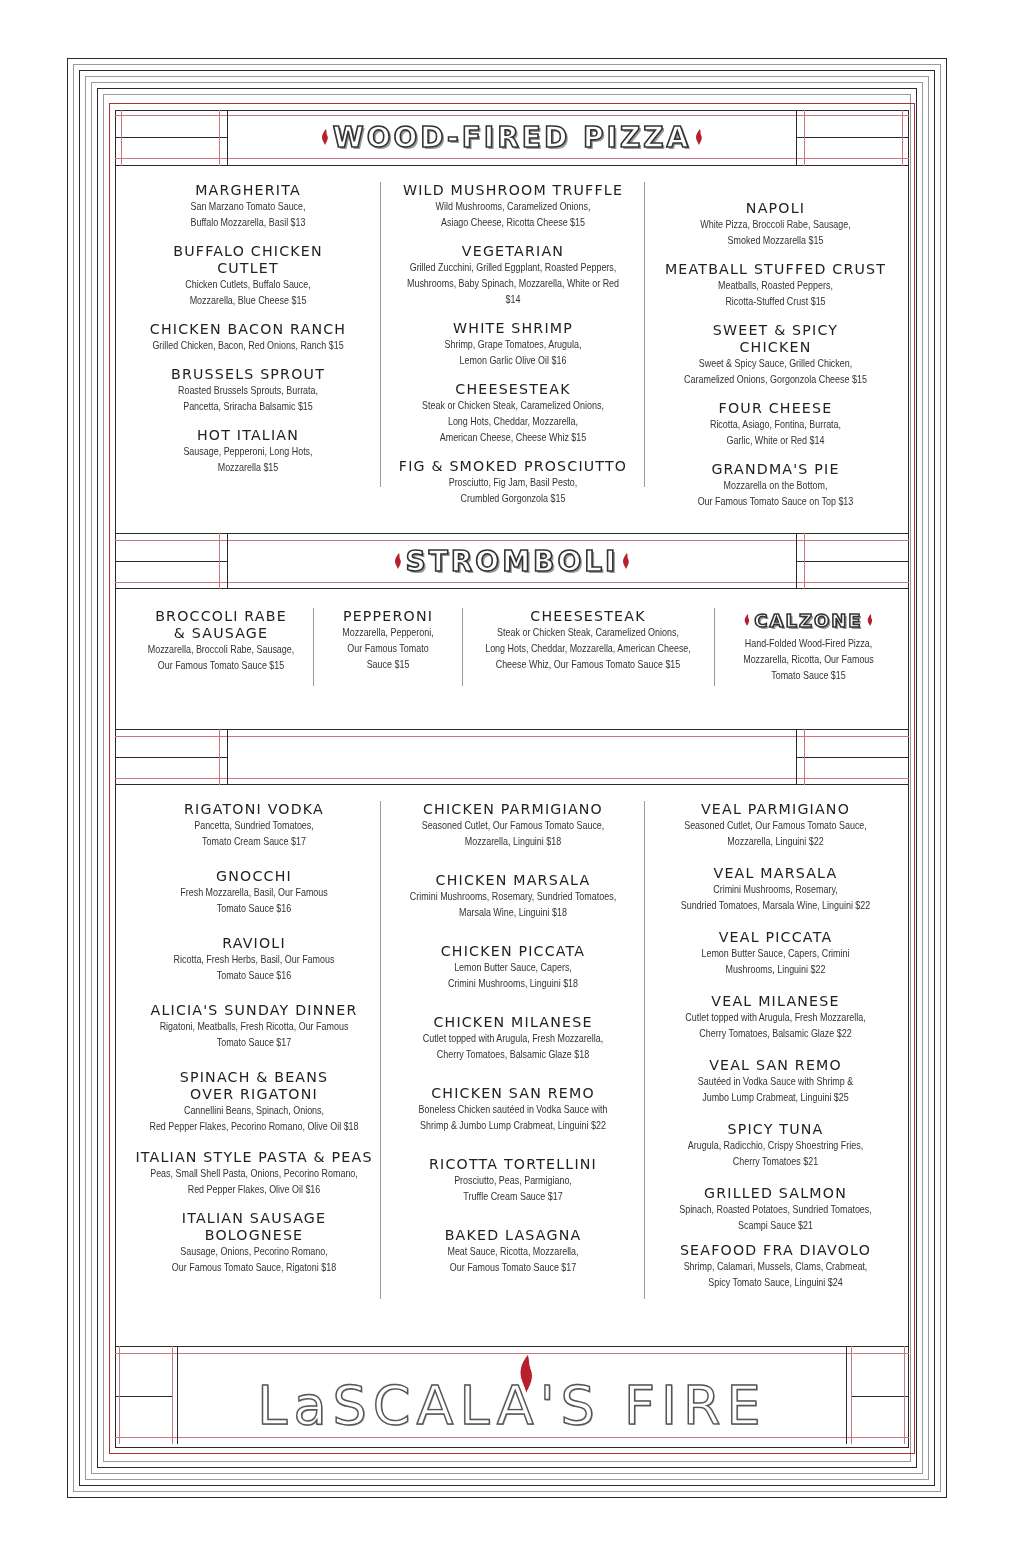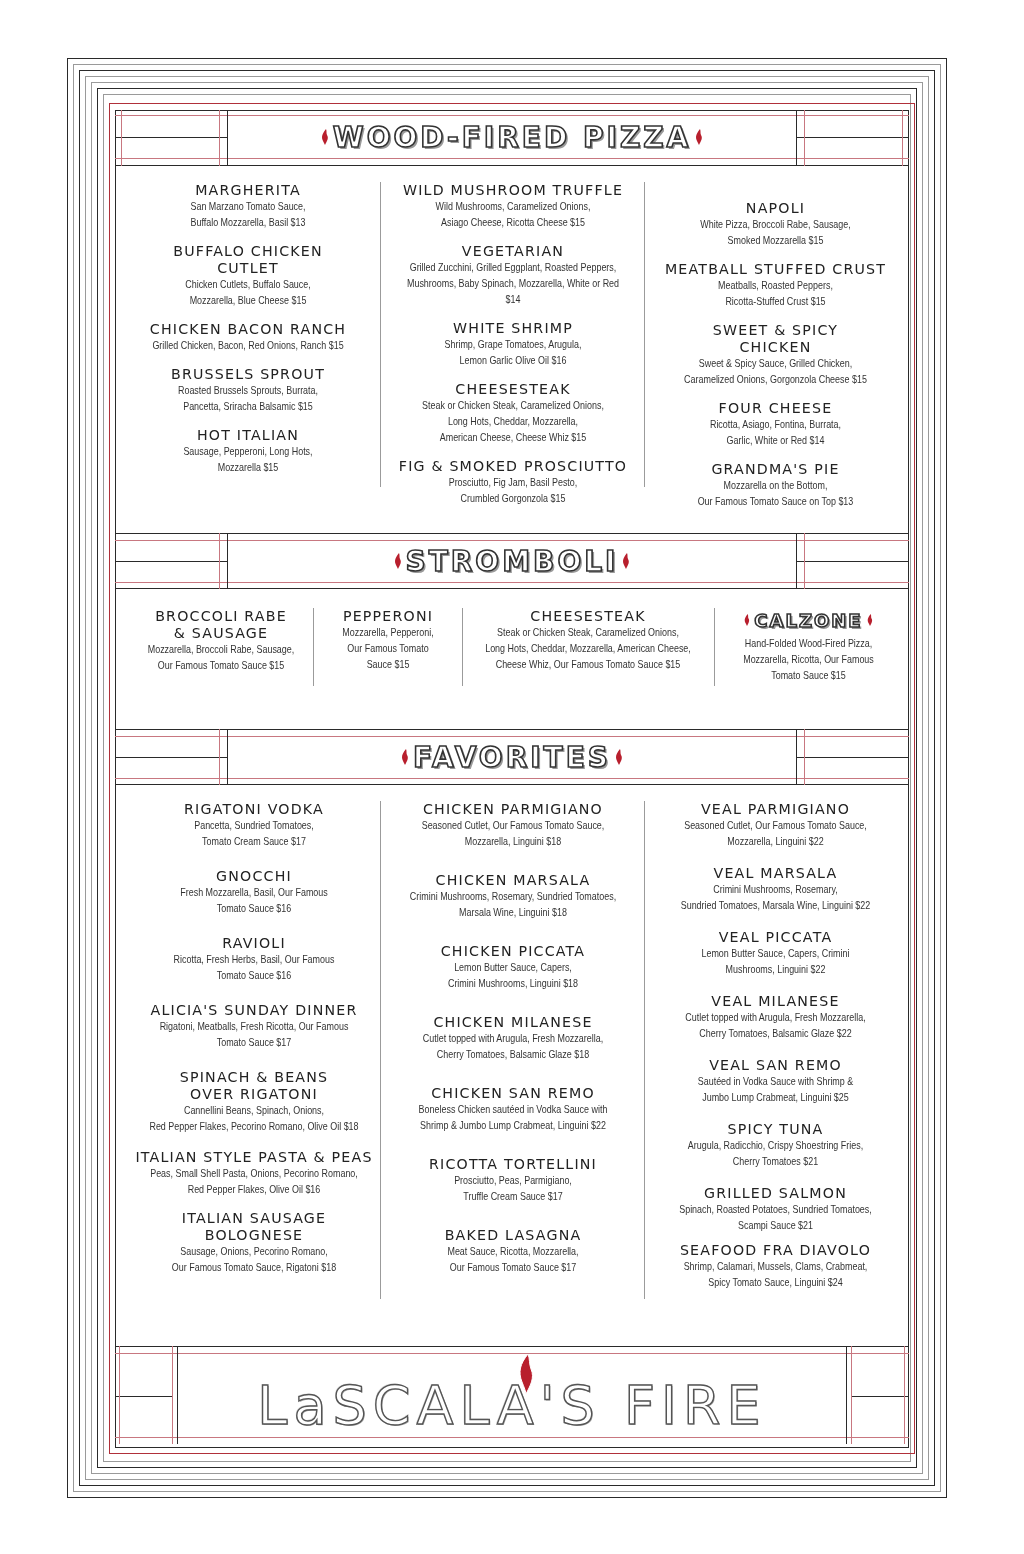--- a/index.html
+++ b/index.html
@@ -247,33 +247,20 @@
   <div class="hline ln-black" style="left:0;right:0;top:0;"></div>
   <div class="hline ln-red" style="left:0;right:0;top:7px;"></div>
   <div class="hline ln-black" style="left:0;width:113px;top:28px;"></div>
   <div class="hline ln-black" style="right:0;width:113px;top:28px;"></div>
   <div class="hline ln-red" style="left:0;right:0;top:49px;"></div>
   <div class="hline ln-black" style="left:0;right:0;top:55px;"></div>
   <div class="vline ln-red" style="left:104px;top:0;height:56px;"></div>
   <div class="vline ln-black" style="left:112px;top:0;height:56px;"></div>
   <div class="vline ln-black" style="right:112px;top:0;height:56px;"></div>
   <div class="vline ln-red" style="right:104px;top:0;height:56px;"></div>
-  <div class="banner-title" style="top:7px;height:42px;font-size:28px;">
-    <span class="flame">
-        <svg viewBox="0 0 8 16">
-          <path d="M5 0 C1 5 0 8 2 12 C3 14 4 16 4 16 C6 12 8 9 6 6 C5 4 6 2 5 0Z" fill="#b81f2d"></path>
-        </svg>
-      </span>
-    <span>FAVORITES</span>
-    <span class="flame">
-        <svg viewBox="0 0 8 16">
-          <path d="M5 0 C1 5 0 8 2 12 C3 14 4 16 4 16 C6 12 8 9 6 6 C5 4 6 2 5 0Z" fill="#b81f2d"></path>
-        </svg>
-      </span>
-  </div>
 </div>
 
 <div class="col" style="left:130px;width:248px;top:801px;">
   <div class="item" style="margin-bottom:18px;">
       <div class="item-name">RIGATONI VODKA</div>
       <div class="item-desc">Pancetta, Sundried Tomatoes,
 Tomato Cream Sauce $17</div>
     </div>
   <div class="item" style="margin-bottom:18px;">
       <div class="item-name">GNOCCHI</div>

